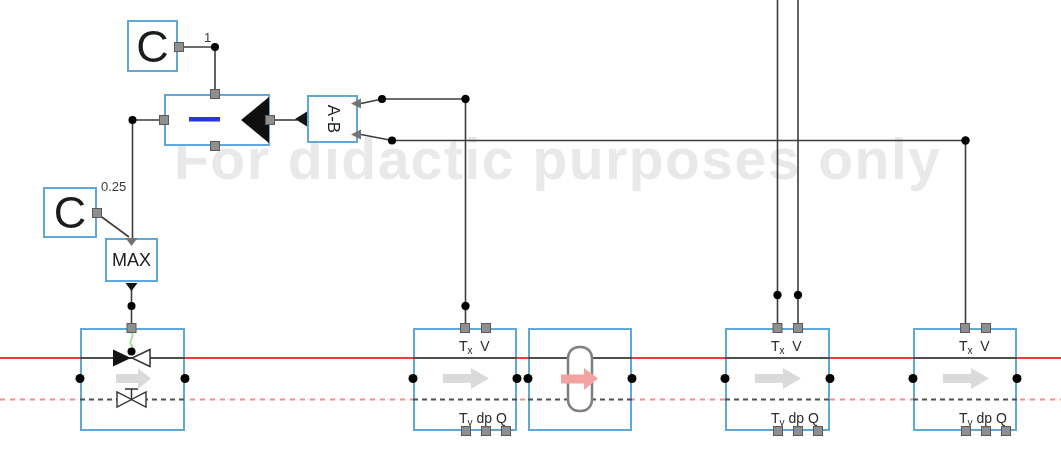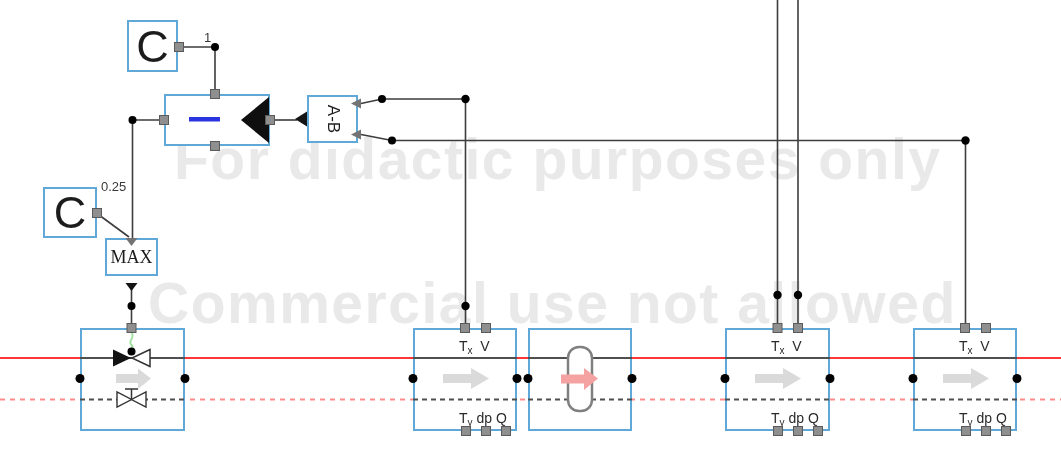--- a/index.html
+++ b/index.html
@@ -32,21 +32,20 @@
   .pipelabel{position:absolute;font-size:14px;color:#2a2a2a;line-height:1;white-space:nowrap;}
   .sub{font-size:10px;vertical-align:-3px;}
   .blk-svg{position:absolute;left:-2px;top:-2px;}
 </style>
 </head>
 <body>
 
 <div id="canvas">
 
   <div class="wm" style="left:174px;top:131px;">For didactic purposes only</div>
-  <div class="wm" style="left:148px;top:275px;">Commercial use not allowed</div>
 
   <svg width="1061" height="460">
     <line x1="0" y1="358" x2="1061" y2="358" stroke="#fd3737" stroke-width="2.2"></line>
     <line x1="0" y1="399.5" x2="1061" y2="399.5" stroke="#ff8a8a" stroke-width="2.2" stroke-dasharray="5 5"></line>
   </svg>
 
   <div class="blk cblk" style="left:127px;top:20px;width:51px;height:52px;">
     <span>C</span>
   </div>
   <div class="vlabel" style="left:204px;top:31px;">1</div>
@@ -60,21 +59,21 @@
 
   <div class="blk" style="left:307px;top:95px;width:51px;height:48px;">
     <div class="abtxt">A-B</div>
   </div>
 
   <div class="blk cblk" style="left:43px;top:187px;width:54px;height:51px;">
     <span>C</span>
   </div>
   <div class="vlabel" style="left:101px;top:180px;">0.25</div>
 
-  <div class="blk" style="left:105px;top:238px;width:53px;height:38px;font-family:Liberation Serif, serif;">
+  <div class="blk" style="left:105px;top:238px;width:53px;height:44px;">
     <div class="maxtxt">MAX</div>
   </div>
 
   <div class="blk" style="left:80px;top:328px;width:105px;height:103px;">
     <svg class="blk-svg" width="105" height="103">
       <line x1="0" y1="30" x2="105" y2="30" stroke="#4f4f4f" stroke-width="2.2"></line>
       <line x1="0" y1="71.5" x2="105" y2="71.5" stroke="#4f4f4f" stroke-width="2.2" stroke-dasharray="5 4"></line>
       <path d="M51.5,5 C56,9 47,13 51.5,17 C55,20 49,21 51.5,23.5" fill="none" stroke="#9ce09c" stroke-width="1.8"></path>
       <circle cx="51.5" cy="23.5" r="4" fill="#000"></circle>
       <polygon points="33,21.5 33,38.5 51,30" fill="#141414"></polygon>

